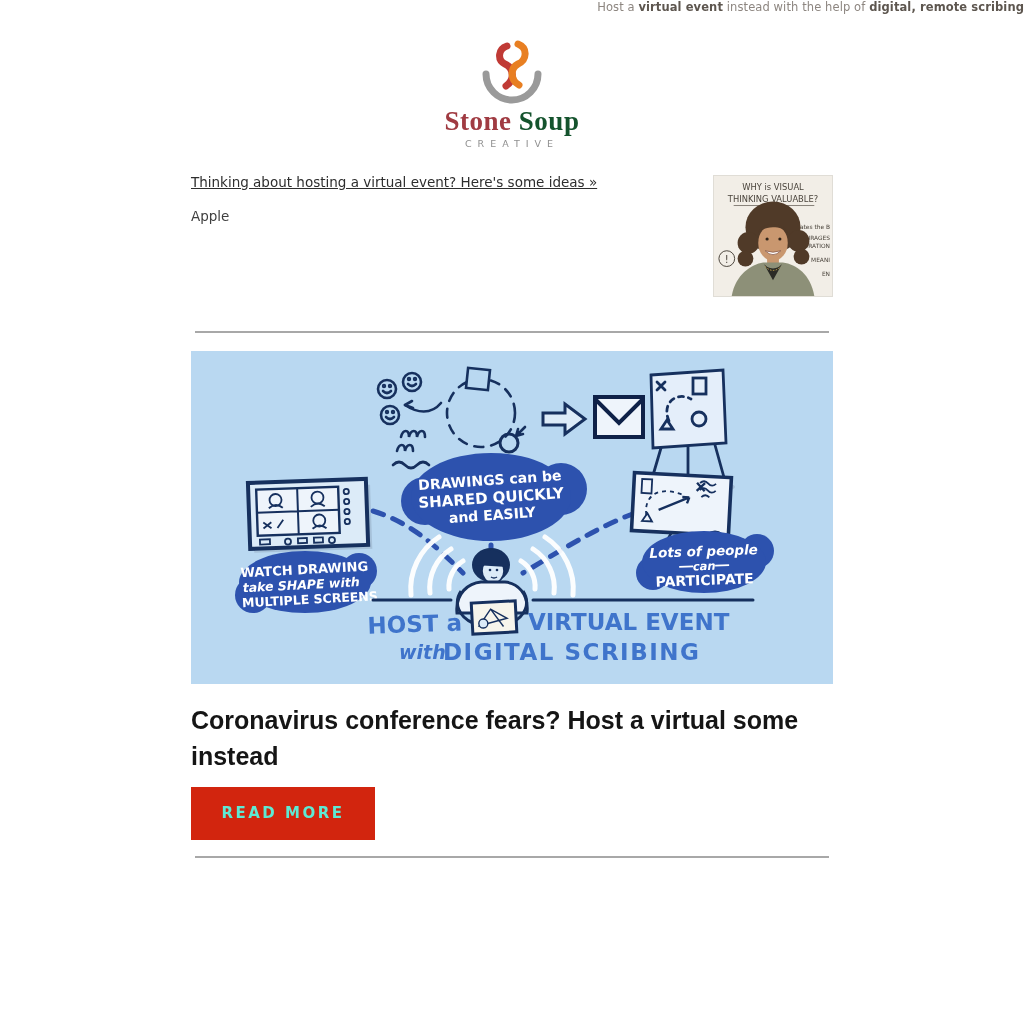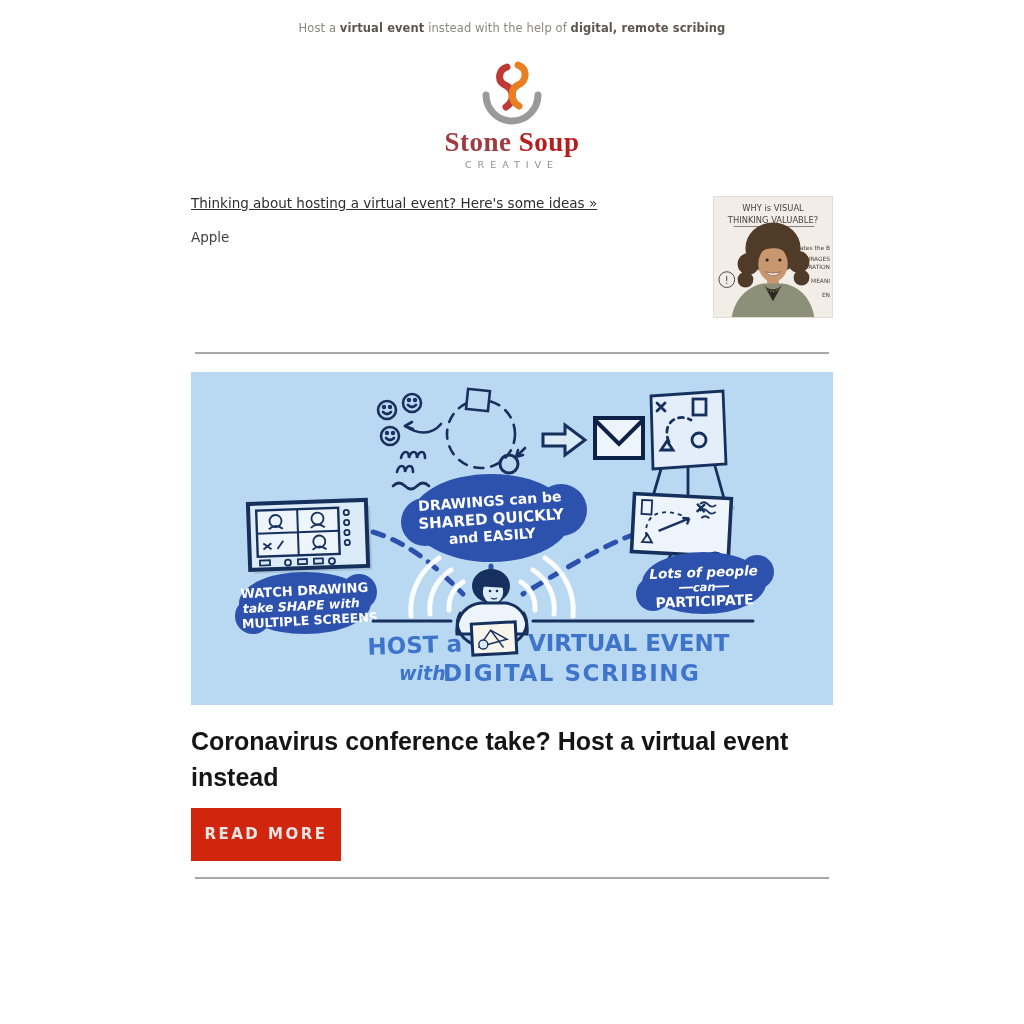--- a/index.html
+++ b/index.html
@@ -3,39 +3,38 @@
 <meta charset="utf-8">
 <style>
   * { box-sizing: border-box; }
   html,body { margin:0; padding:0; }
   body {
     width:1024px; height:1024px; overflow:hidden;
     background:#ffffff;
     font-family:"DejaVu Sans", sans-serif;
   }
   .preheader {
-    padding-top:21px;
-    text-align:center;
+    text-align:right;
     font-size:11.5px;
     color:#8d8680;
     letter-spacing:.1px;
   }
   .preheader strong { color:#5d564f; }
 
   .logo-block { margin-top:26px; text-align:center; line-height:1; }
   .logo-block svg { display:block; margin:0 auto; }
   .logo-word {
     margin-top:2px;
     font-family:"Liberation Serif", serif;
     font-weight:bold;
     font-size:27px;
     letter-spacing:.5px;
   }
   .logo-word .w1 { color:#a03b42; }
-  .logo-word .w2 { color:#b91c1c; }
+  .logo-word .w2 { color:#14532d; }
   .logo-tagline {
     margin-top:4px;
     font-size:9.5px;
     letter-spacing:6px;
     color:#8f8f8f;
   }
 
   .container { width:642px; margin:0 auto; }
   .letter { margin-top:22px; font-size:13.5px; line-height:22px; color:#3f3f3f; }
   .letter p { margin:0; }
@@ -62,23 +61,23 @@
     max-width:612px;
     font-family:"Liberation Sans", sans-serif;
     font-weight:bold;
     font-size:25px;
     line-height:36px;
     color:#151515;
   }
   .read-more {
     display:flex; align-items:center; justify-content:center;
     margin-top:13px;
-    width:150px; height:53px;
+    width:184px; height:53px;
     background:#d2250e;
-    color:#e5e5e5;
+    color:#5eead4;
     font-weight:bold;
     font-size:15px;
     letter-spacing:2.5px;
     text-decoration:none;
   }
   hr.divider2 { margin-top:16px; }
 
   svg text { font-family:"DejaVu Sans", sans-serif; }
   .bubtext { fill:#ffffff; font-weight:bold; }
   .captext { fill:#3f74cb; font-weight:bold; }
@@ -306,21 +305,21 @@
 
       <g>
         <text class="captext" x="224" y="281" font-size="23" text-anchor="middle" transform="rotate(-2 224 281)">HOST a</text>
         <text class="captext" x="337" y="279" font-size="23">VIRTUAL EVENT</text>
         <text class="captext" x="208" y="308" font-size="19" font-style="italic">with</text>
         <text class="captext" x="252" y="309" font-size="23" letter-spacing="1.5">DIGITAL SCRIBING</text>
       </g>
     </svg>
 
     
-    <h1 class="headline">Coronavirus conference take? Host a virtual event instead</h1>
+    <h1 class="headline">Coronavirus conference fears? Host a virtual some instead</h1>
     <a href="#" class="read-more">READ MORE</a>
 
     <hr class="divider divider2">
 
     
     
 
   </div>
 </div>
 

